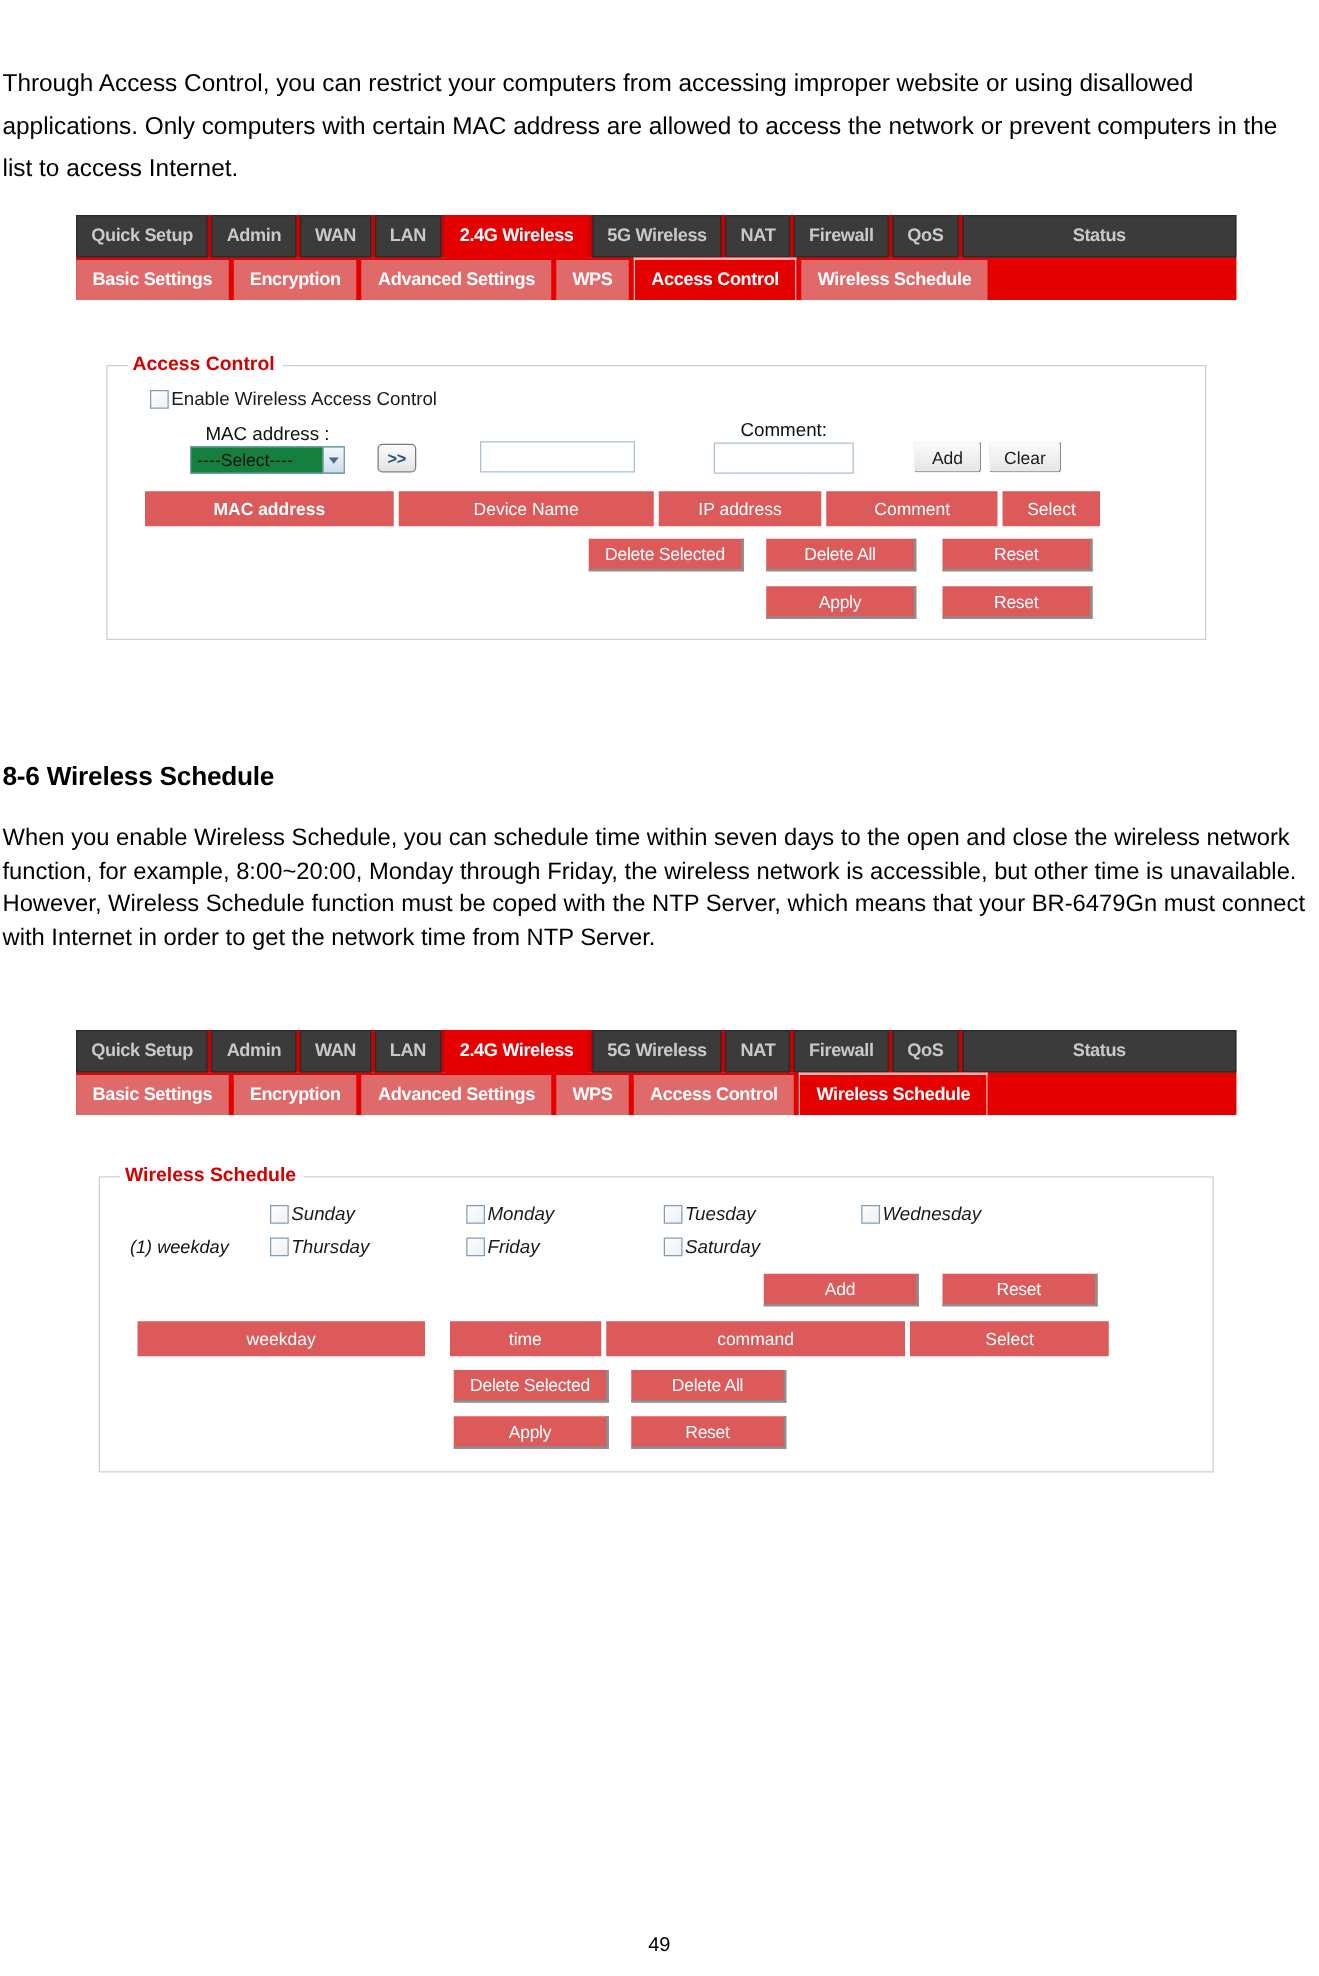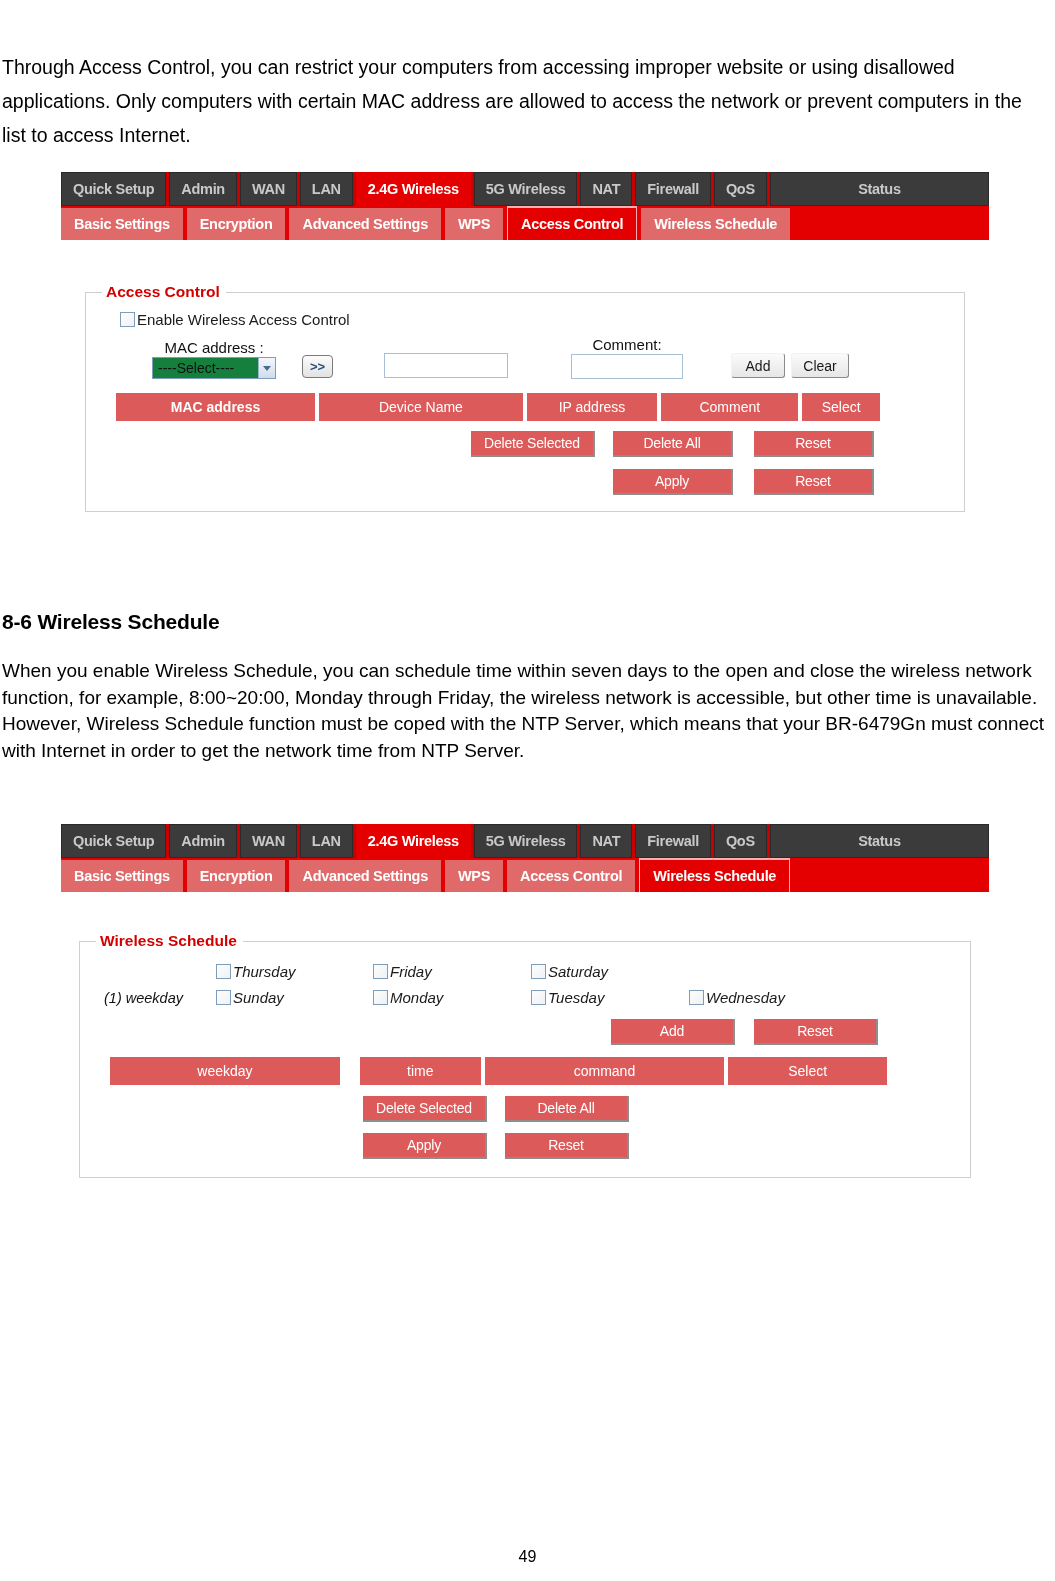--- a/index.html
+++ b/index.html
@@ -358,35 +358,35 @@
       <fieldset class="panel" style="margin:0 18px 0 18px; padding:4px 14px 18px 14px;">
         <legend>Wireless Schedule</legend>
 
 
         <div class="row" style="margin:9px 0 0 10px;align-items:flex-end;font-style:italic;">
           <span class="lbl-sm" style="width:112px;">(1) weekday</span>
 
           <div style="display:flex;flex-direction:column;gap:9px;">
             <div class="row">
               <span class="cb"></span>
-              <span class="cb-label" style="width:140px;">Thursday</span>
-              <span class="cb"></span>
-              <span class="cb-label" style="width:141px;">Friday</span>
-              <span class="cb"></span>
-              <span class="cb-label">Saturday</span>
+              <span class="cb-label" style="width:140px;">Sunday</span>
+              <span class="cb"></span>
+              <span class="cb-label" style="width:141px;">Monday</span>
+              <span class="cb"></span>
+              <span class="cb-label" style="width:141px;">Tuesday</span>
+              <span class="cb"></span>
+              <span class="cb-label">Wednesday</span>
             </div>
             <div class="row">
               <span class="cb"></span>
-              <span class="cb-label" style="width:140px;">Sunday</span>
-              <span class="cb"></span>
-              <span class="cb-label" style="width:141px;">Monday</span>
-              <span class="cb"></span>
-              <span class="cb-label" style="width:141px;">Tuesday</span>
-              <span class="cb"></span>
-              <span class="cb-label">Wednesday</span>
+              <span class="cb-label" style="width:140px;">Thursday</span>
+              <span class="cb"></span>
+              <span class="cb-label" style="width:141px;">Friday</span>
+              <span class="cb"></span>
+              <span class="cb-label">Saturday</span>
             </div>
           </div>
         </div>
 
 
 
         <div class="row" style="margin:13px 0 0 0;padding-left:517px;">
           <div class="redbtn" style="width:124px;">Add</div>
           <div class="redbtn" style="width:124px;margin-left:19px;">Reset</div>
         </div>

